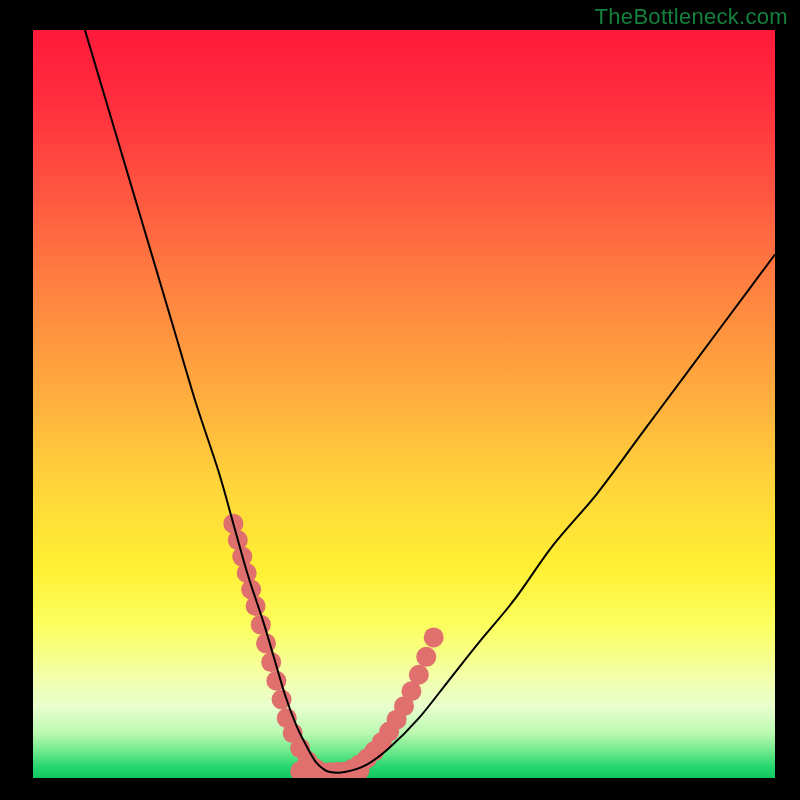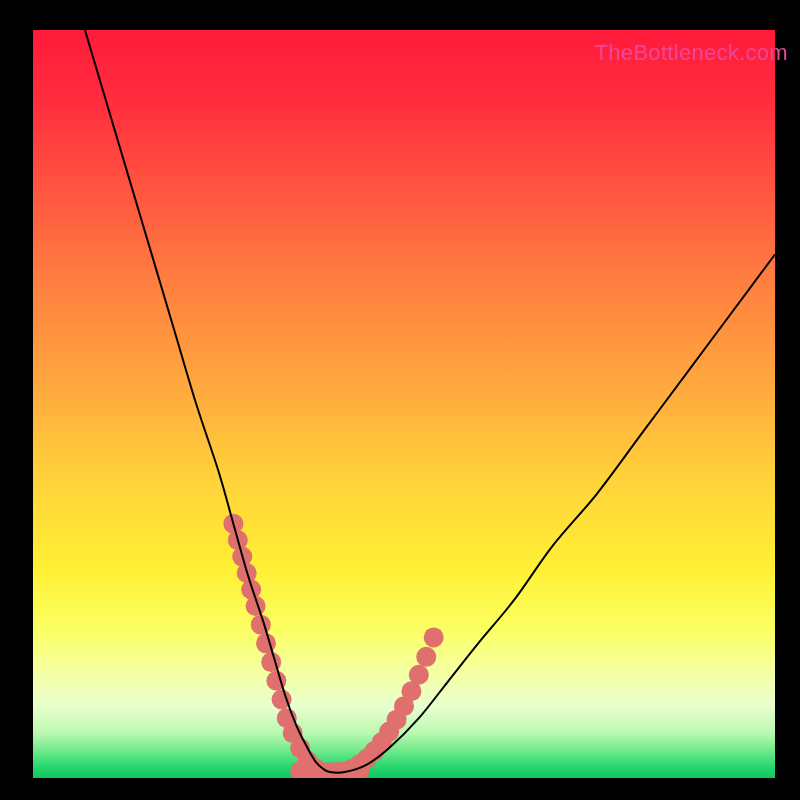--- a/index.html
+++ b/index.html
@@ -14,26 +14,25 @@
   .stage {
     position: relative;
     width: 800px;
     height: 800px;
     background: #000000;
   }
   .watermark {
     position: absolute;
     top: 4px;
     right: 12px;
-    color: #ec4899;
+    color: #15803d;
     font-size: 22px;
     font-weight: 500;
     letter-spacing: 0.3px;
     z-index: 10;
-    margin-top: 36px;
   }
   svg {
     position: absolute;
     top: 0;
     left: 0;
   }
 </style>
 </head>
 <body>
 

